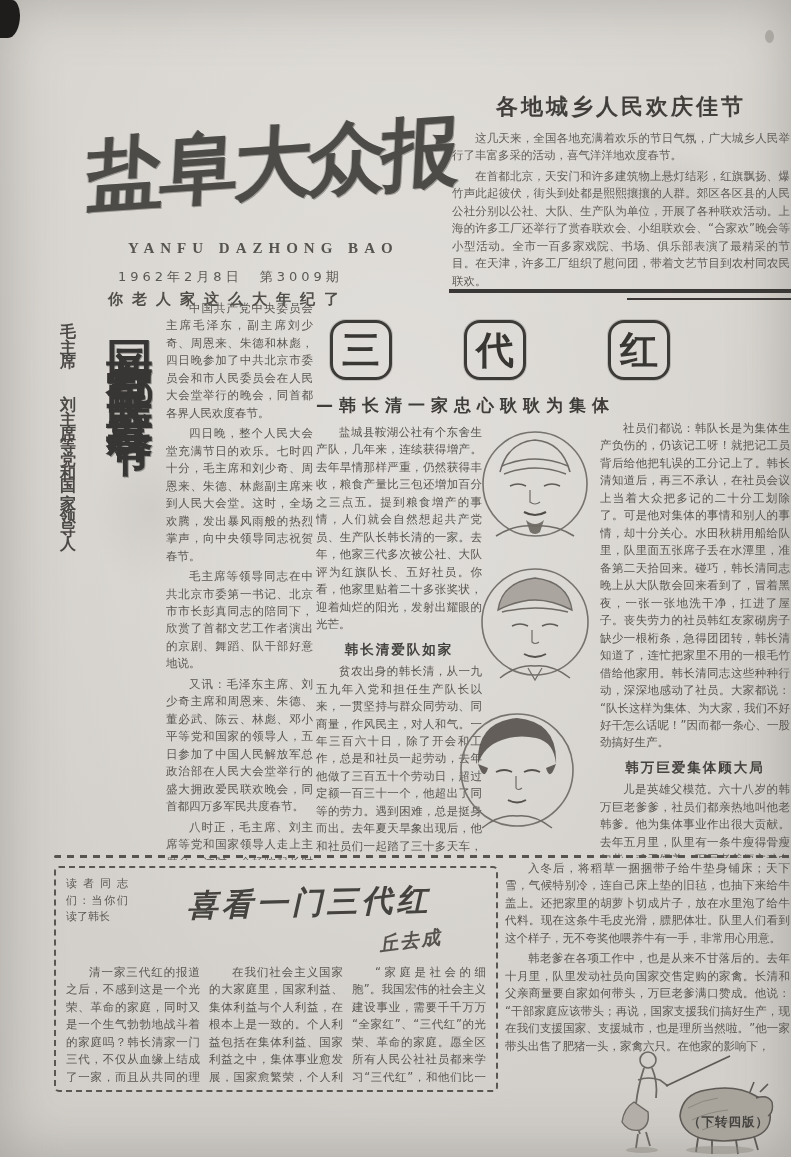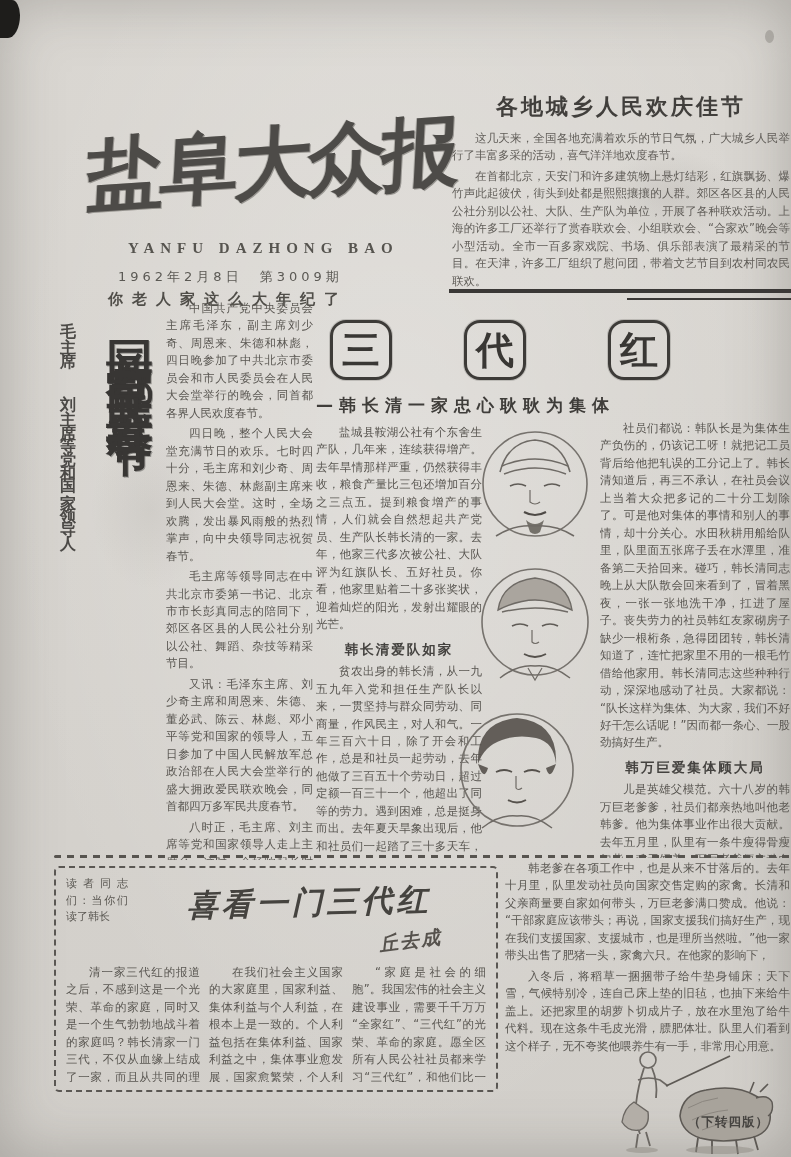--- a/index.html
+++ b/index.html
@@ -131,21 +131,21 @@
   </section>
 
   <div class="rule rule1"></div>
   <div class="rule rule2"></div>
 
   <div class="lead-kicker">毛主席、刘主席等党和国家领导人</div>
   <div class="lead-headline">同首都军民共度春节</div>
   <div class="lead-body">
     <p class="p">中国共产党中央委员会主席毛泽东，副主席刘少奇、周恩来、朱德和林彪，四日晚参加了中共北京市委员会和市人民委员会在人民大会堂举行的晚会，同首都各界人民欢度春节。</p>
     <p class="p">四日晚，整个人民大会堂充满节日的欢乐。七时四十分，毛主席和刘少奇、周恩来、朱德、林彪副主席来到人民大会堂。这时，全场欢腾，发出暴风雨般的热烈掌声，向中央领导同志祝贺春节。</p>
-    <p class="p">毛主席等领导同志在中共北京市委第一书记、北京市市长彭真同志的陪同下，郊区各区县的人民公社分别以公社、舞蹈、杂技等精采节目。</p>
+    <p class="p">毛主席等领导同志在中共北京市委第一书记、北京市市长彭真同志的陪同下，欣赏了首都文艺工作者演出的京剧、舞蹈、队干部好意地说。</p>
     <p class="p">又讯：毛泽东主席、刘少奇主席和周恩来、朱德、董必武、陈云、林彪、邓小平等党和国家的领导人，五日参加了中国人民解放军总政治部在人民大会堂举行的盛大拥政爱民联欢晚会，同首都四万多军民共度春节。</p>
     <p class="p">八时正，毛主席、刘主席等党和国家领导人走上主席台。这时，全场响起长时间的掌声，欢呼“毛主席万岁！”</p>
 
   </div>
 
   <div class="charbox cb1">三</div>
   <div class="charbox cb2">代</div>
   <div class="charbox cb3">红</div>
   <div class="feat-subtitle">—韩长清一家忠心耿耿为集体</div>
 
@@ -215,22 +215,22 @@
       <div class="box-col">
         <p class="p">在我们社会主义国家的大家庭里，国家利益、集体利益与个人利益，在根本上是一致的。个人利益包括在集体利益、国家利益之中，集体事业愈发展，国家愈繁荣，个人利益也就愈能得到满足；个人愈爱集体、爱国家，愈关心集体利益、关心国家利益，集体事业发展也就愈快，国家的建设愈迅速。所以，韩长清一家和许许多多的干部社员一样，把集体利益看得高于一切。这也是我国人民在党的英明领导下，经过历次的政治运动的锻炼和提高，精神面貌不断变化，新的道德品质不断成长的结果。</p>
       </div>
       <div class="box-col">
         <p class="p">“家庭是社会的细胞”。我国宏伟的社会主义建设事业，需要千千万万“全家红”、“三代红”的光荣、革命的家庭。愿全区所有人民公社社员都来学习“三代红”，和他们比一比，赛一赛，在各个地方涌现出更多的象韩长清一家的光荣家庭；发扬爱国主义、集体主义精神，以顽强的革命意志，搞好生产，争取早日把我国建设成为一个伟大的社会主义强国。</p>
       </div>
     </div>
   </section>
 
   <div class="tail-col">
+    <p class="p">入冬后，将稻草一捆捆带子给牛垫身铺床；天下雪，气候特别冷，连自己床上垫的旧毡，也抽下来给牛盖上。还把家里的胡萝卜切成片子，放在水里泡了给牛代料。现在这条牛毛皮光滑，膘肥体壮。队里人们看到这个样子，无不夸奖他喂养牛有一手，非常用心用意。</p>
     <p class="p">韩老爹在各项工作中，也是从来不甘落后的。去年十月里，队里发动社员向国家交售定购的家禽。长清和父亲商量要自家如何带头，万巨老爹满口赞成。他说：“干部家庭应该带头；再说，国家支援我们搞好生产，现在我们支援国家、支援城市，也是理所当然啦。”他一家带头出售了肥猪一头，家禽六只。在他家的影响下，</p>
-    <p class="p">入冬后，将稻草一捆捆带子给牛垫身铺床；天下雪，气候特别冷，连自己床上垫的旧毡，也抽下来给牛盖上。还把家里的胡萝卜切成片子，放在水里泡了给牛代料。现在这条牛毛皮光滑，膘肥体壮。队里人们看到这个样子，无不夸奖他喂养牛有一手，非常用心用意。</p>
   </div>
 
   <div class="pig-art">
     <svg width="180" height="110" viewBox="0 0 180 110">
 
       <circle cx="38" cy="14" r="8" fill="none" stroke="#6b6762" stroke-width="1.6"></circle>
       <path d="M34 22 Q28 40 26 58 Q24 74 30 88 M42 22 Q48 36 46 52" fill="none" stroke="#6b6762" stroke-width="1.8"></path>
       <path d="M28 34 Q38 30 50 34 L58 40" fill="none" stroke="#6b6762" stroke-width="1.6"></path>
       <path d="M56 40 L120 10" fill="none" stroke="#5d5954" stroke-width="1.8"></path>
       <path d="M24 56 Q14 62 12 76 Q18 86 30 84 Q40 80 38 66 Z" fill="#b3aea7" stroke="#6b6762" stroke-width="1.4"></path>

